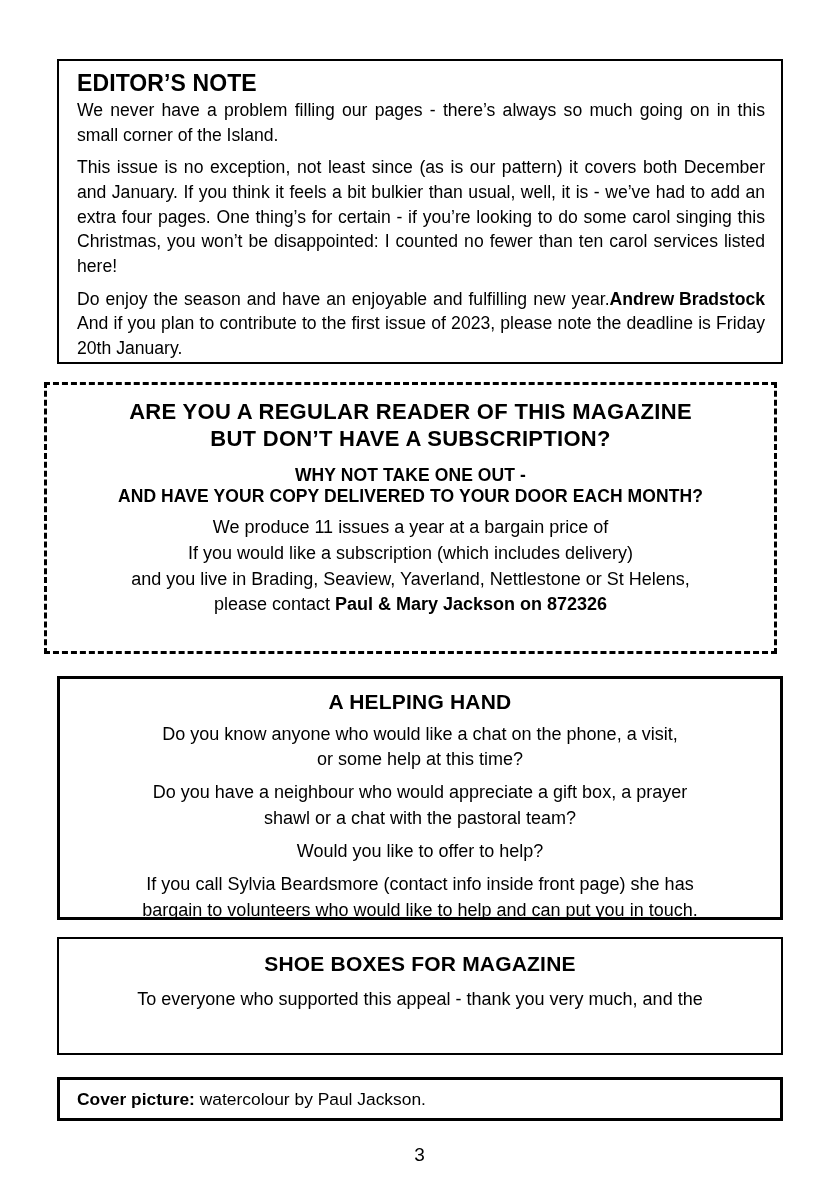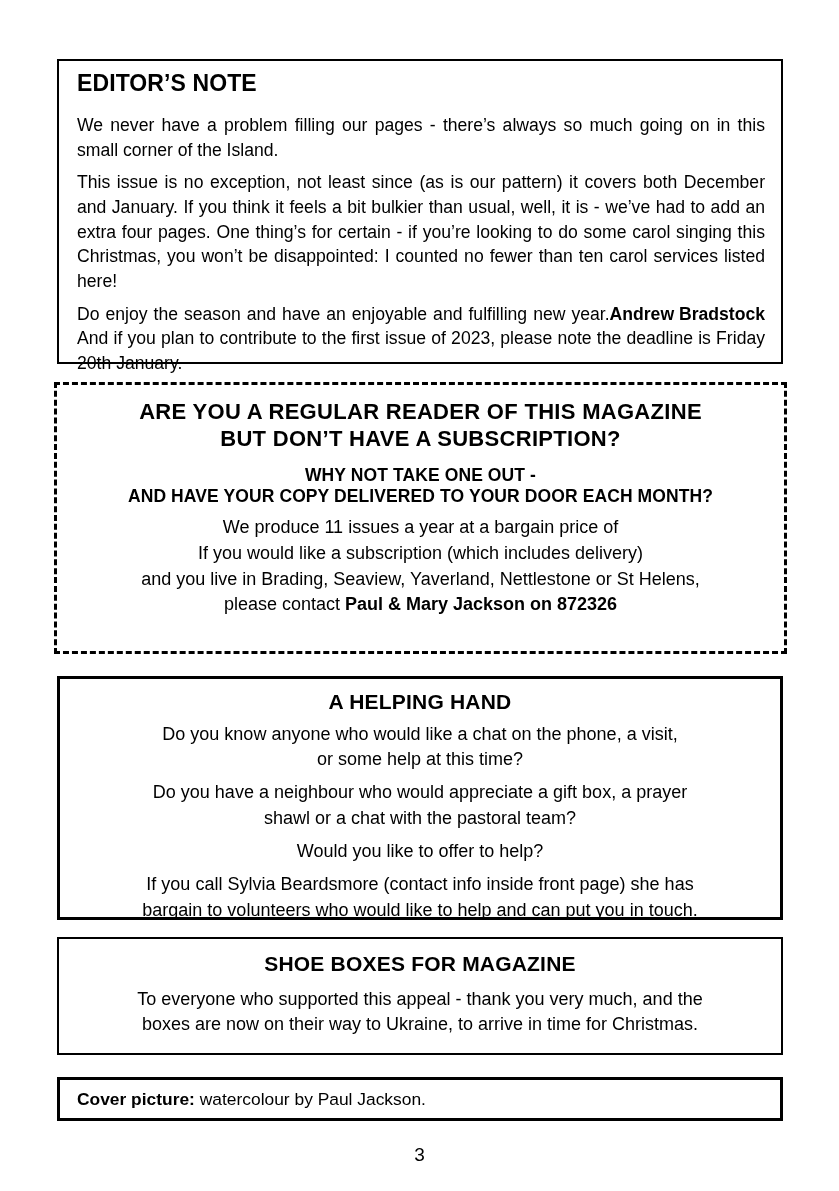--- a/index.html
+++ b/index.html
@@ -36,21 +36,21 @@
     border: 3px dashed #000;
     border-style: dashed;
   }
 
   
   .hd-left {
     font-weight: bold;
     font-size: 23px;
     letter-spacing: 0.1px;
     line-height: 1.05;
-    margin: 0 0 18px 0;
+    margin: 0 0 3px 0;
     text-align: left;
   }
   .hd-center {
     font-weight: bold;
     font-size: 21px;
     letter-spacing: 0.2px;
     line-height: 1.12;
     margin: 0;
     text-align: center;
   }
@@ -97,21 +97,21 @@
   b, .b { font-weight: bold; }
 
   
   #editors-note {
     left: 57px;  top: 59px;
     width: 726px; height: 305px;
     padding: 10px 16px 8px 18px;
   }
 
   #subscription {
-    left: 54px;  top: 382px;
+    left: 44px;  top: 382px;
     width: 733px; height: 272px;
     padding: 14px 14px 10px 14px;
   }
   #subscription .gap { height: 12px; }
   #subscription .gap-sm { height: 9px; }
 
   #helping-hand {
     left: 57px;  top: 676px;
     width: 726px; height: 244px;
     padding: 11px 14px 10px 14px;
@@ -191,21 +191,20 @@
 
     <p class="center">Would you like to offer to help?</p>
 
     <p class="center" style="margin-bottom:2px;">If you call Sylvia Beardsmore (contact info inside front page) she has</p>
     <p class="center">bargain to volunteers who would like to help and can put you in touch.</p>
   </section>
 
   <section class="box box--thin" id="shoe-boxes">
     <h2 class="hd-center" style="margin-bottom:12px;">SHOE BOXES FOR MAGAZINE</h2>
     <p class="center" style="margin-bottom:2px;">To everyone who supported this appeal - thank you very much, and the</p>
-    <p class="center">boxes are now on their way to Ukraine, to arrive in time for Christmas.</p>
   </section>
 
   <section class="box box--thick" id="cover-picture">
     <div class="cp-text">
       <b>Cover picture:</b><span> watercolour by Paul Jackson.</span>
     </div>
   </section>
 
   <div id="page-number">3</div>
 

